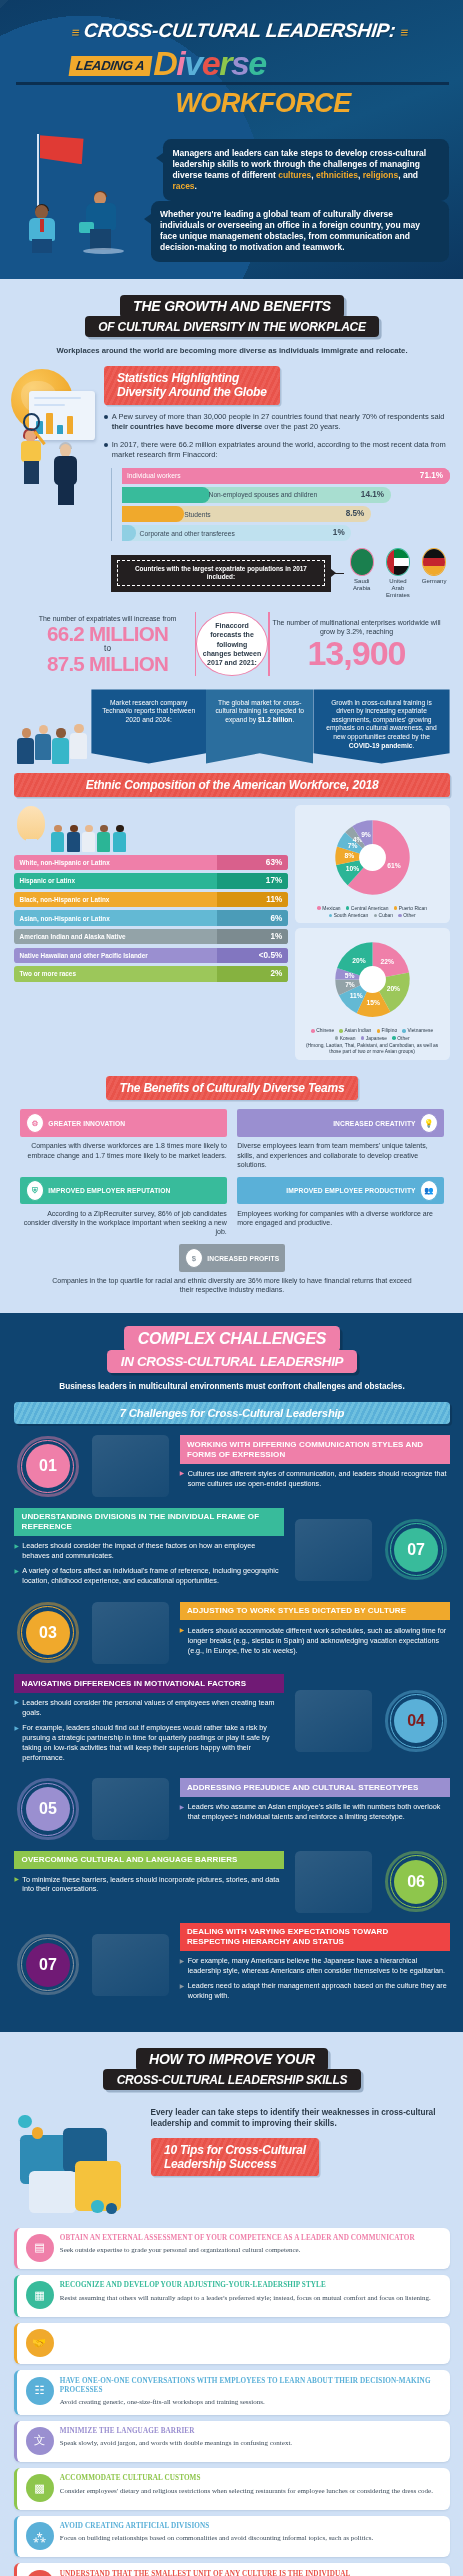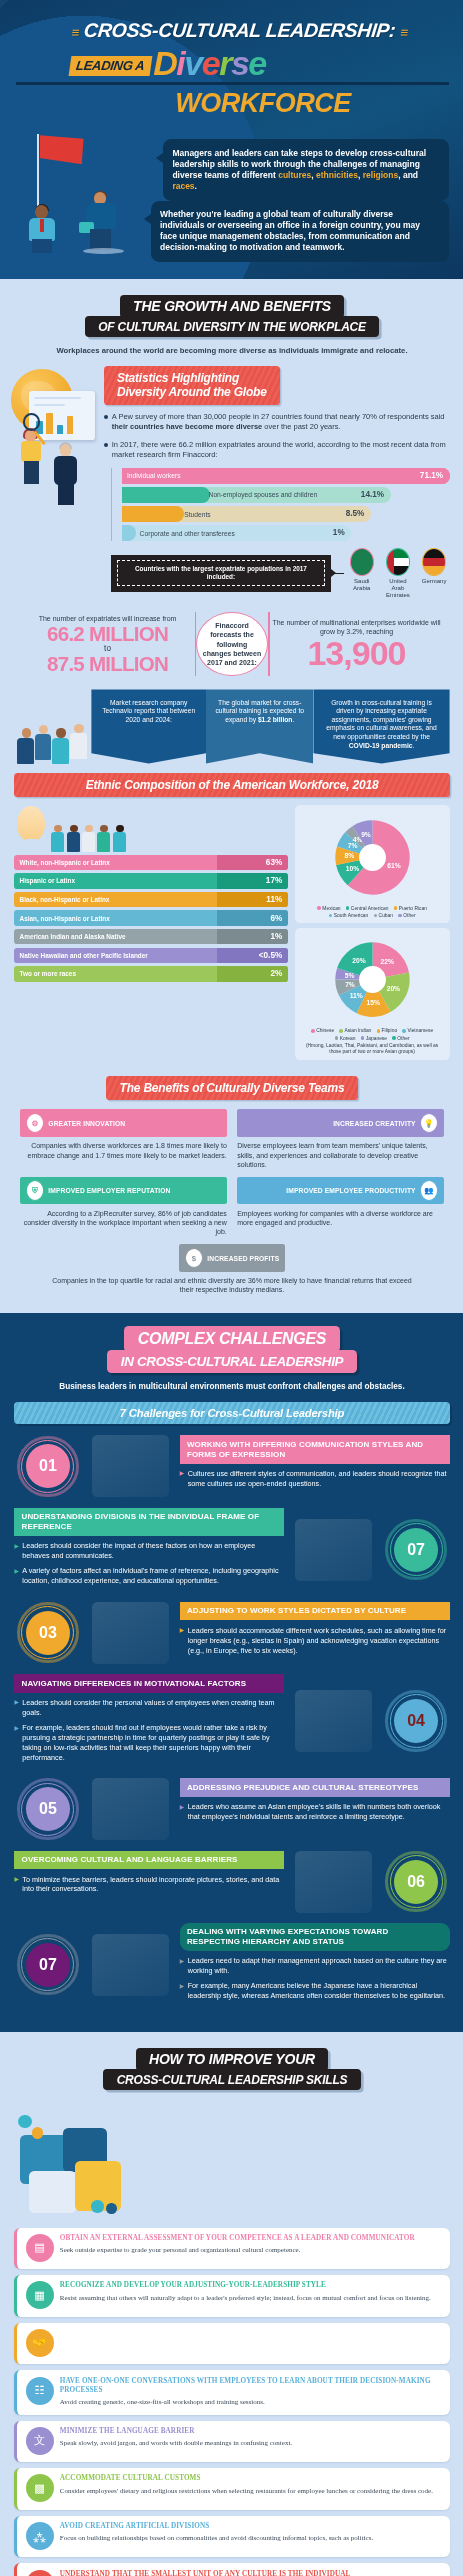--- a/index.html
+++ b/index.html
@@ -834,29 +834,29 @@
           <div class="chal-inner">
             <div class="num-col">
               <div class="num-circ" style="background: #701a75; color: rgb(142, 154, 163);">
                 <span style="color: rgb(255, 255, 255); position: relative;">07</span>
               </div>
             </div>
             <div class="art-col">
               <div class="art-box"></div>
             </div>
             <div class="txt-col">
-              <div class="chal-title" style="background: #0f766e; border-radius: 9px;">DEALING WITH VARYING EXPECTATIONS TOWARD RESPECTING HIERARCHY AND STATUS</div>
+              <div class="chal-title" style="background: #ef4444;">DEALING WITH VARYING EXPECTATIONS TOWARD RESPECTING HIERARCHY AND STATUS</div>
               <div class="chal-bullets">
                 <div class="cb">
                   <span class="ar" style="color: rgb(142, 154, 163);">▶</span>
-                  <span>Leaders need to adapt their management approach based on the culture they are working with.</span>
+                  <span>For example, many Americans believe the Japanese have a hierarchical leadership style, whereas Americans often consider themselves to be egalitarian.</span>
                 </div>
                 <div class="cb">
                   <span class="ar" style="color: rgb(142, 154, 163);">▶</span>
-                  <span>For example, many Americans believe the Japanese have a hierarchical leadership style, whereas Americans often consider themselves to be egalitarian.</span>
+                  <span>Leaders need to adapt their management approach based on the culture they are working with.</span>
                 </div>
               </div>
             </div>
           </div>
         </div>
       </div>
   </section>
 
   <section class="tips">
     <div class="blackbar-wrap">
@@ -868,20 +868,27 @@
       <div class="puzzle-col">
         <div class="pz" style="left:5.2px;top:36px;width:49px;height:49px;background:#2e8bb5"></div>
         <div class="pz" style="left:49px;top:29px;width:44px;height:44px;background:#1c5f8d"></div>
         <div class="pz" style="left:14.4px;top:72px;width:47px;height:42px;background:#e3ecf7"></div>
         <div class="pz" style="left:61px;top:62px;width:46px;height:50px;background:#f5c23c"></div>
         <div class="pz" style="left:4.1px;top:15.5px;width:13.4px;height:13.4px;border-radius:50%;background:#37b6c9"></div>
         <div class="pz" style="left:17.5px;top:28px;width:11.3px;height:11.3px;border-radius:50%;background:#f0a92c"></div>
         <div class="pz" style="left:77px;top:101px;width:12.4px;height:12.4px;border-radius:50%;background:#37b6c9"></div>
         <div class="pz" style="left:92px;top:104px;width:10.3px;height:10.3px;border-radius:50%;background:#1c5f8d"></div>
       </div>
+      <div class="tips-copy">
+        <div class="tips-text">Every leader can take steps to identify their weaknesses in cross-cultural leadership and commit to improving their skills.</div>
+        <span class="redbar">
+          <span>10 Tips for Cross-Cultural</span><br>
+          <span>Leadership Success</span>
+        </span>
+      </div>
     </div>
 
     <div id="tips-list" style="margin-top:10.3px">
         <div class="tip" style="border-left: 3.1px solid rgb(239, 127, 169);">
           <div class="tip-ico" style="background: rgb(239, 127, 169);">▤</div>
           <div class="tip-body">
             <div class="tip-title" style="color: rgb(239, 127, 169);">OBTAIN AN EXTERNAL ASSESSMENT OF YOUR COMPETENCE AS A LEADER AND COMMUNICATOR</div>
             <div class="tip-desc">Seek outside expertise to grade your personal and organizational cultural competence.</div>
           </div>
         </div>

